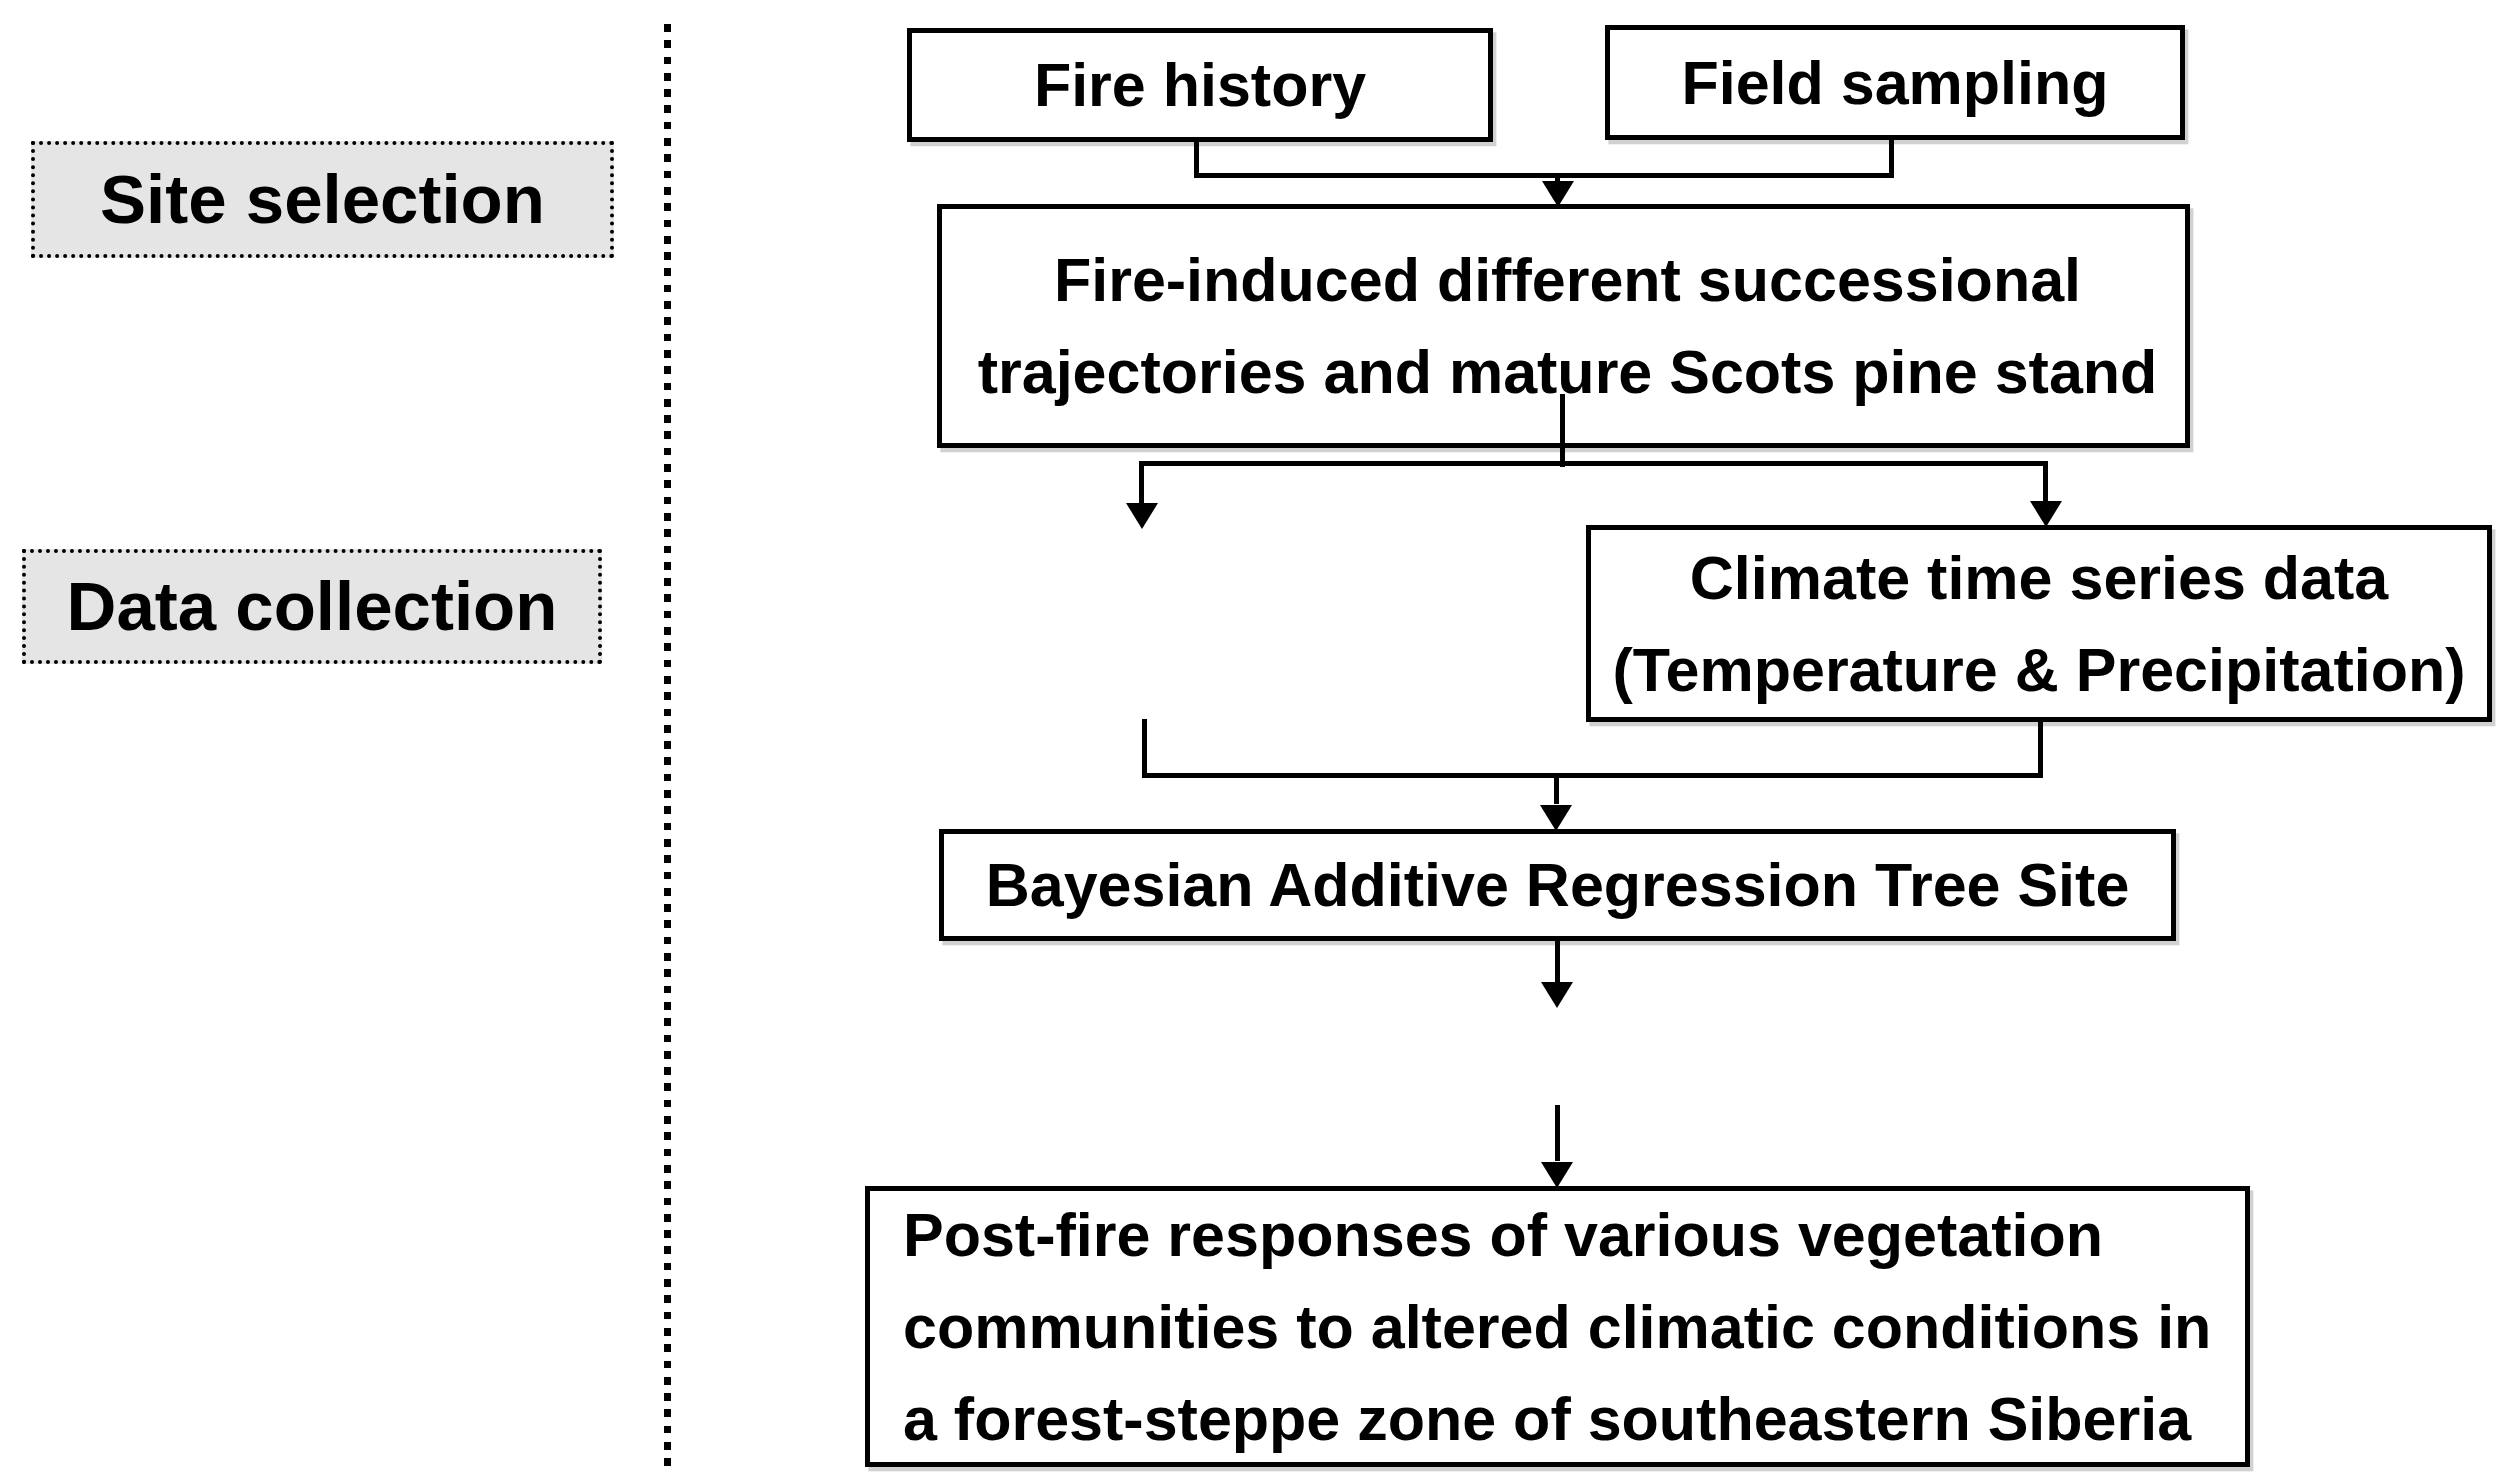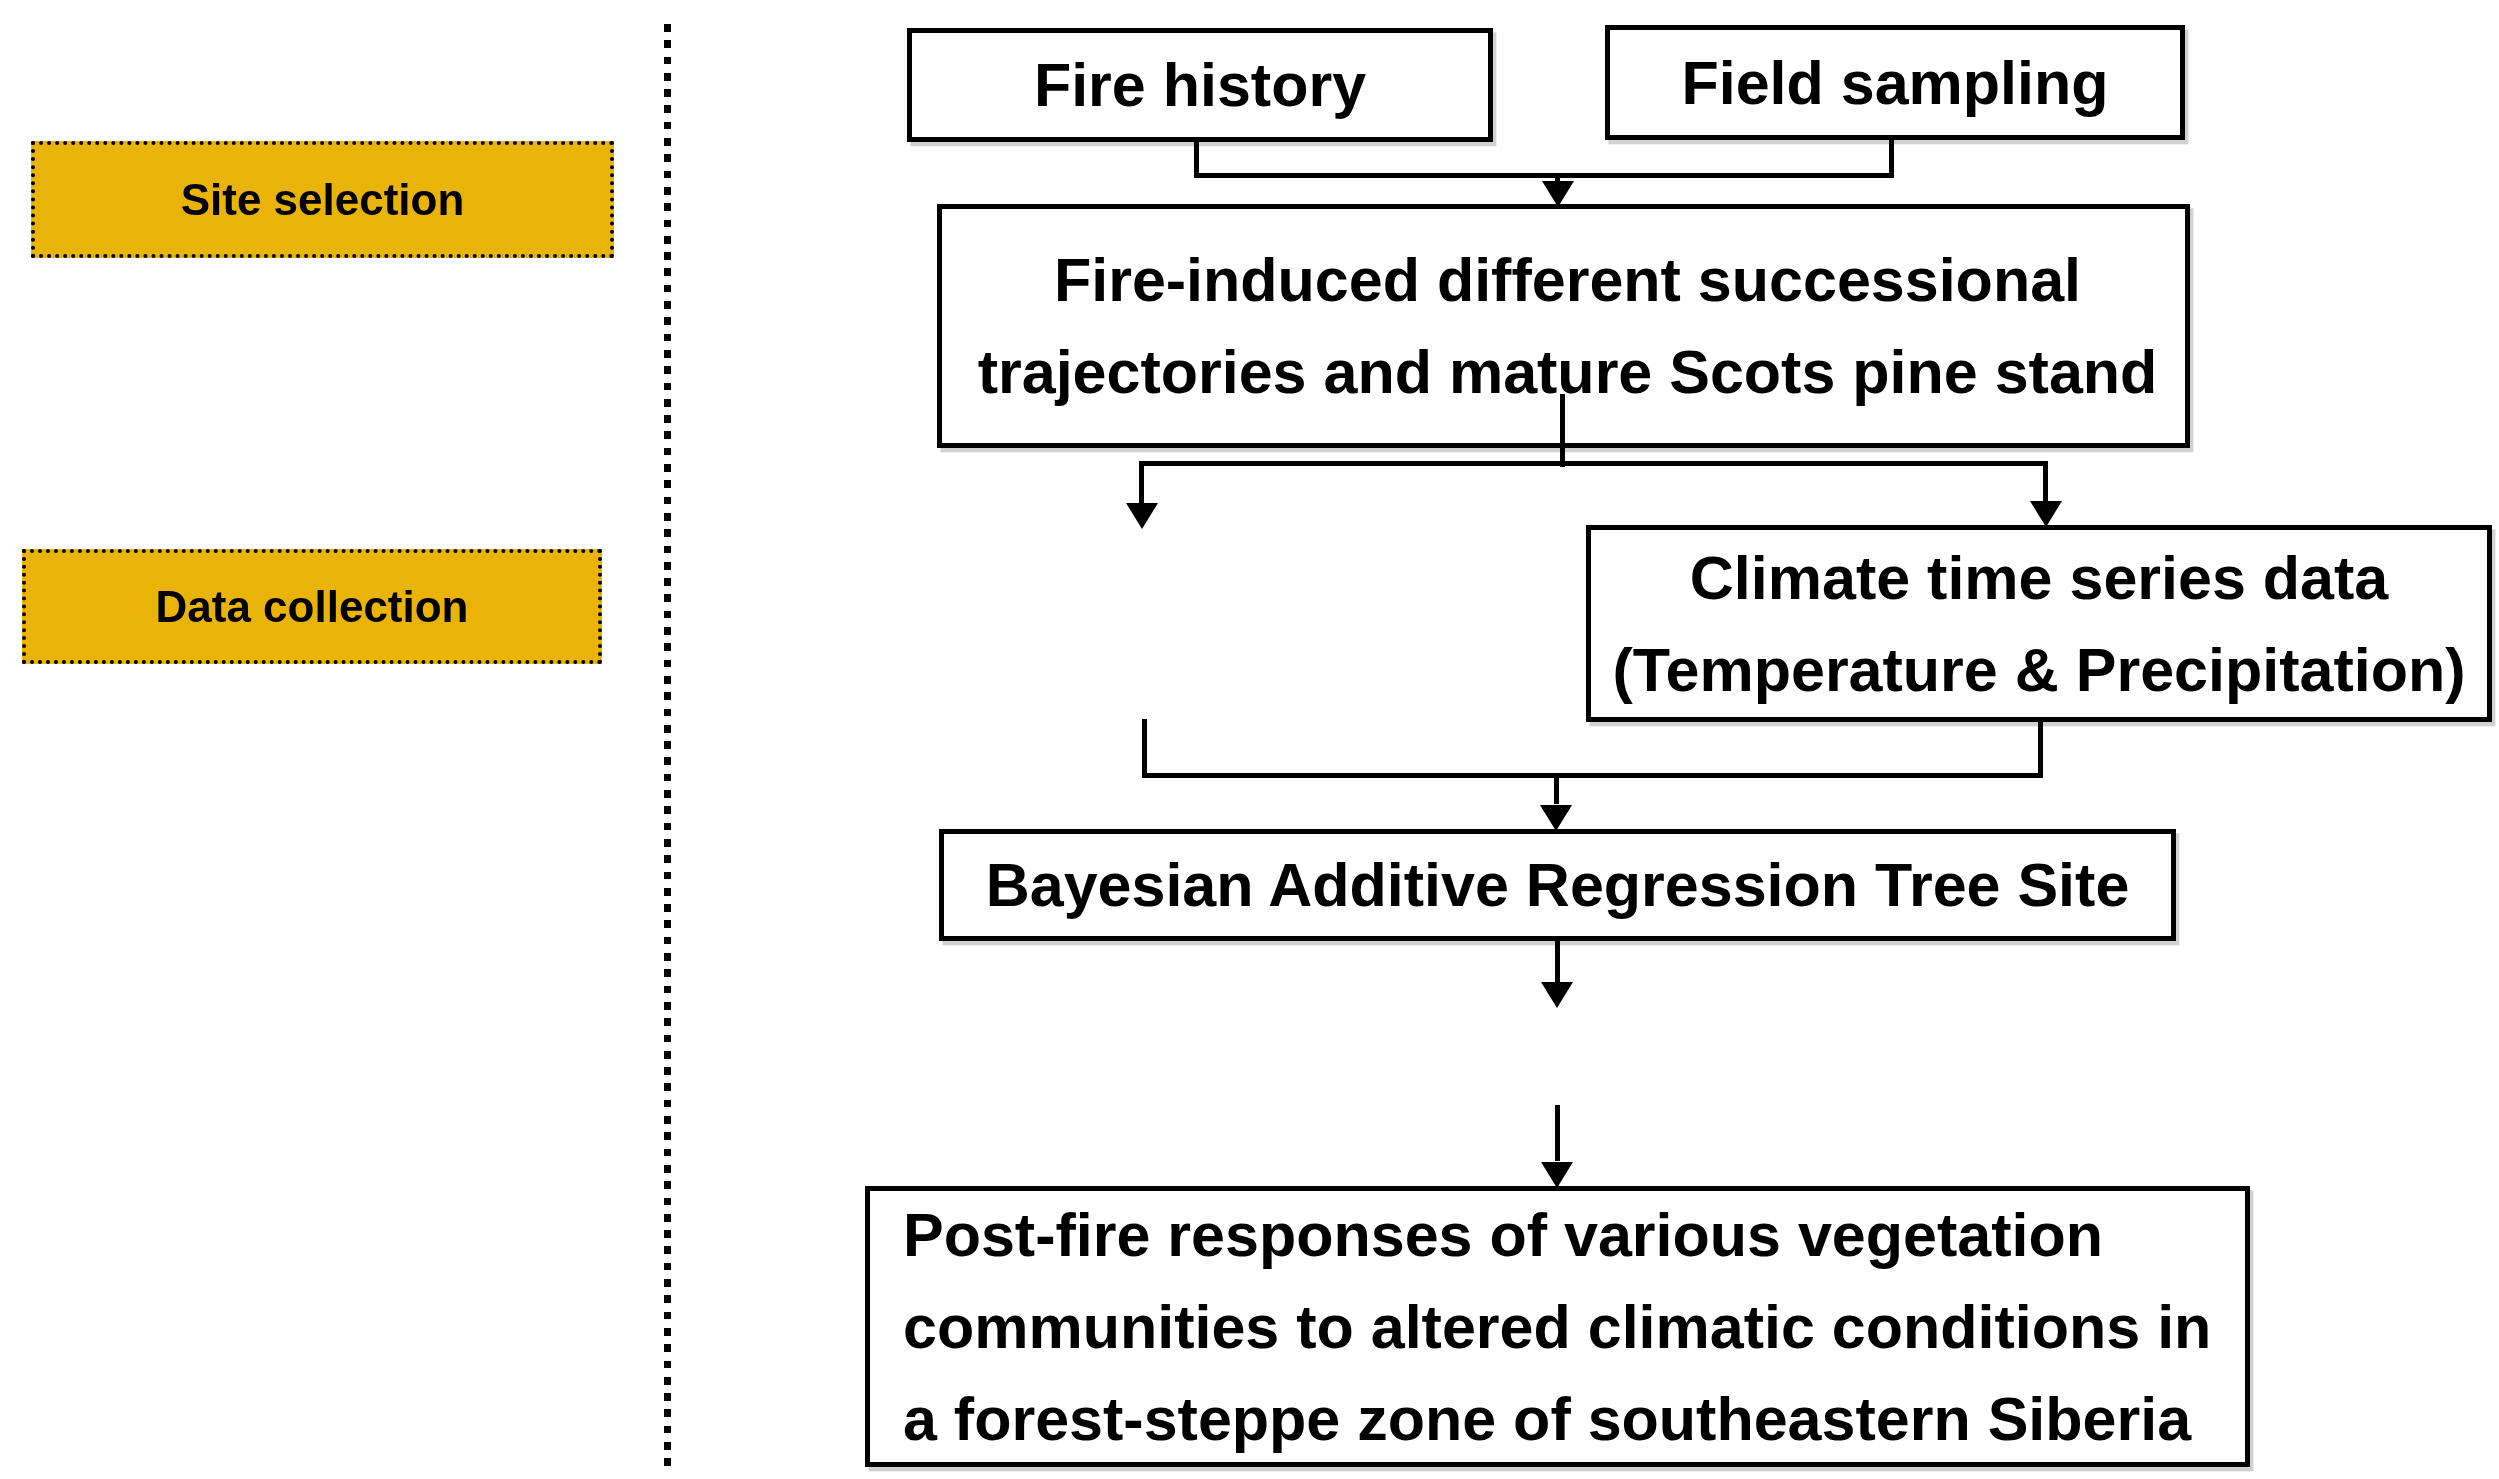--- a/index.html
+++ b/index.html
@@ -17,23 +17,23 @@
     overflow: hidden;
   }
   
   .stage-box {
     position: absolute;
     border: 4.3px dotted #000000;
     display: flex;
     align-items: center;
     justify-content: center;
     font-weight: 700;
-    font-size: 44px;
+    font-size: 69px;
     text-align: center;
-    background: #eab308;
+    background: #e5e5e5;
     box-sizing: border-box;
   }
   #box-site     { left: 31px;  top: 141px;  width: 583px; height: 117px; }
   #box-collect  { left: 22px;  top: 549px;  width: 580px; height: 115px; }
   #box-analysis { left: 29px;  top: 876px; width: 582px; height: 106px; }
 
   
   #divider {
     position: absolute;
     left: 664px;

